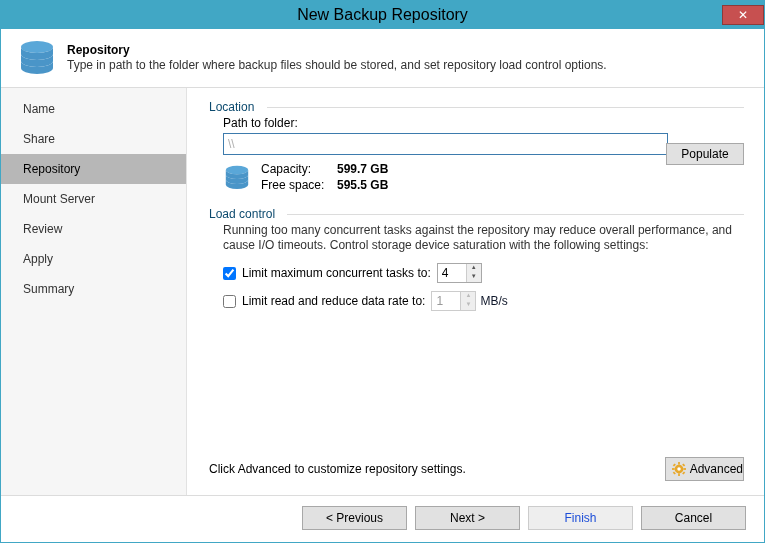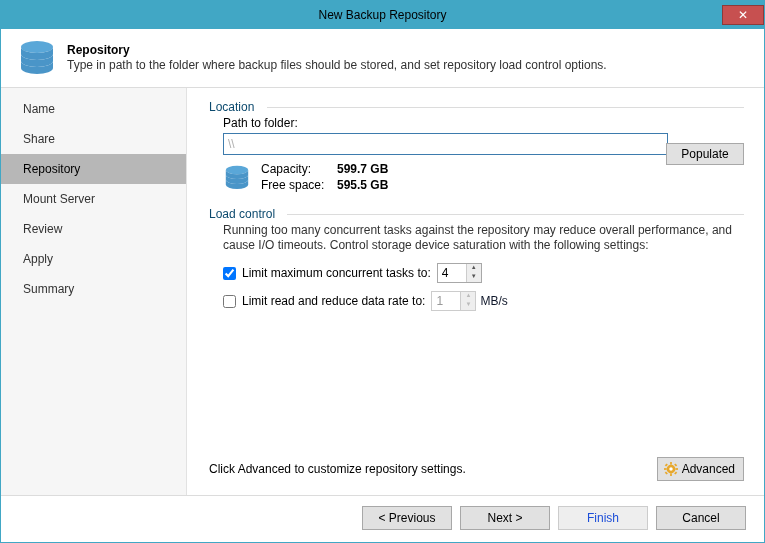--- a/index.html
+++ b/index.html
@@ -22,21 +22,21 @@
     background: #41a7c5;
     display: flex;
     align-items: center;
     position: relative;
     color: #000;
   }
   .titlebar-title {
     position: absolute;
     left: 50%;
     transform: translateX(-50%);
-    font-size: 12px;
+    font-size: 16px;
   }
   .close-btn {
     margin-left: auto;
     width: 42px;
     height: 20px;
     background: #c75050;
     color: #fff;
     display: flex;
     align-items: center;
     justify-content: center;
@@ -192,41 +192,41 @@
   .adv-row {
     margin-top: auto;
     display: flex;
     align-items: center;
     padding-bottom: 14px;
   }
   .adv-text { font-size: 12px; }
   .adv-btn {
     margin-left: auto;
     height: 24px;
-    padding: 0 8px 0 6px;
+    padding: 0 0 0 6px;
     background: #e1e1e1;
     border: 1px solid #a8a8a8;
     font-family: inherit;
     font-size: 12px;
     display: inline-flex;
     align-items: center;
     gap: 4px;
   }
   .gear {
     width: 14px; height: 14px;
   }
   .footer {
     border-top: 1px solid #dcdcdc;
     padding: 10px 18px 12px;
     display: flex;
     justify-content: flex-end;
     gap: 8px;
   }
   .footer button {
-    width: 90px;
+    width: 105px;
     height: 24px;
     background: #e1e1e1;
     border: 1px solid #a8a8a8;
     font-family: inherit;
     font-size: 12px;
   }
   .footer button:disabled {
     color: #1d4ed8;
     background: #eee;
     border-color: #ccc;

